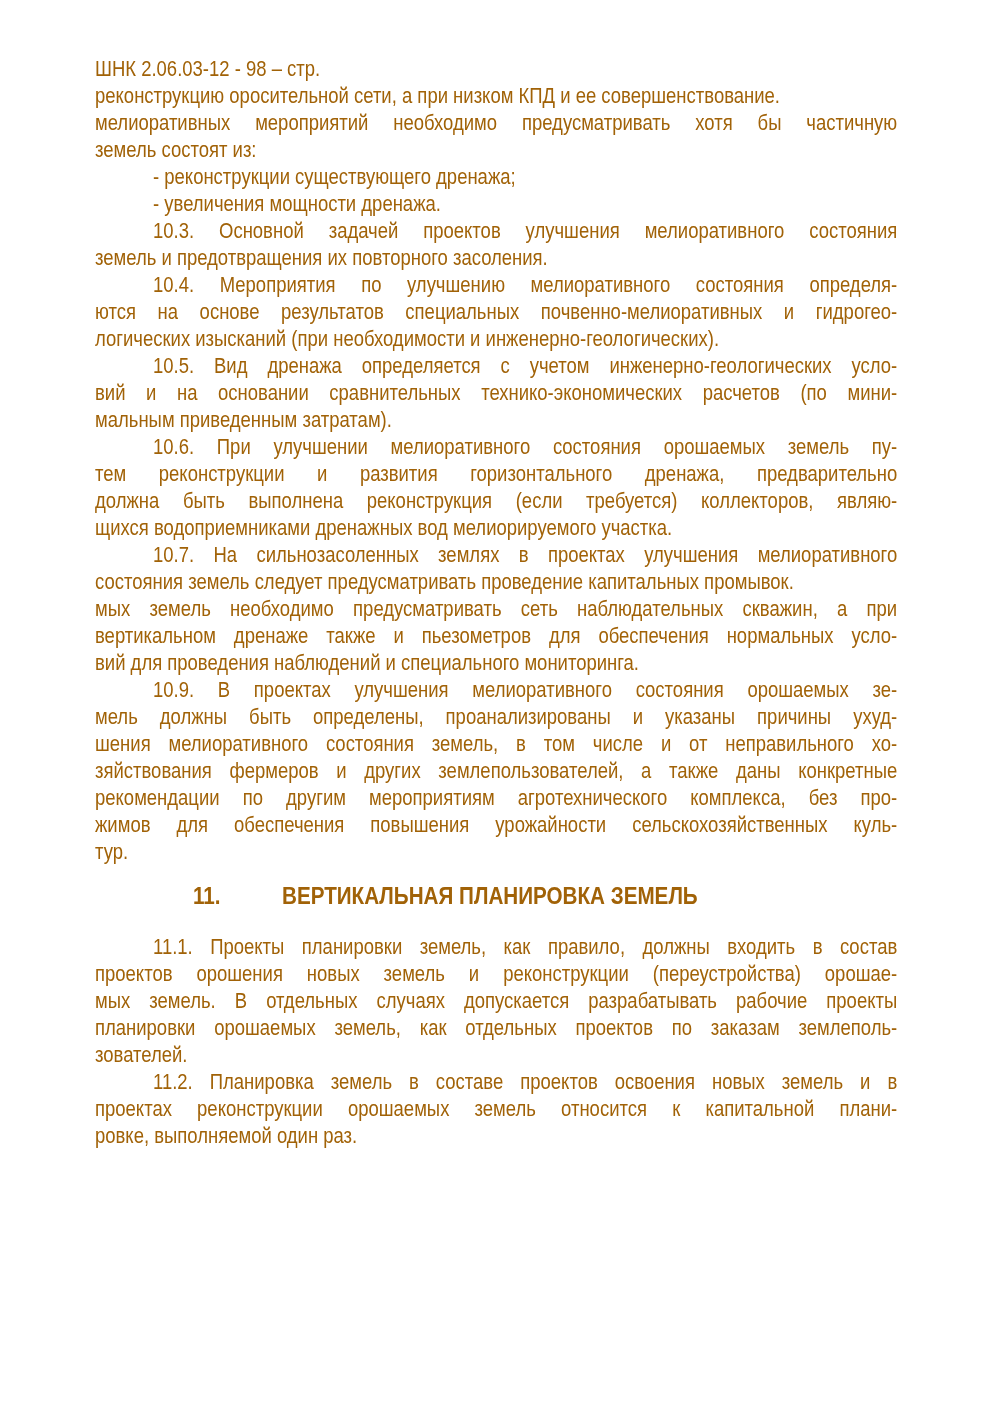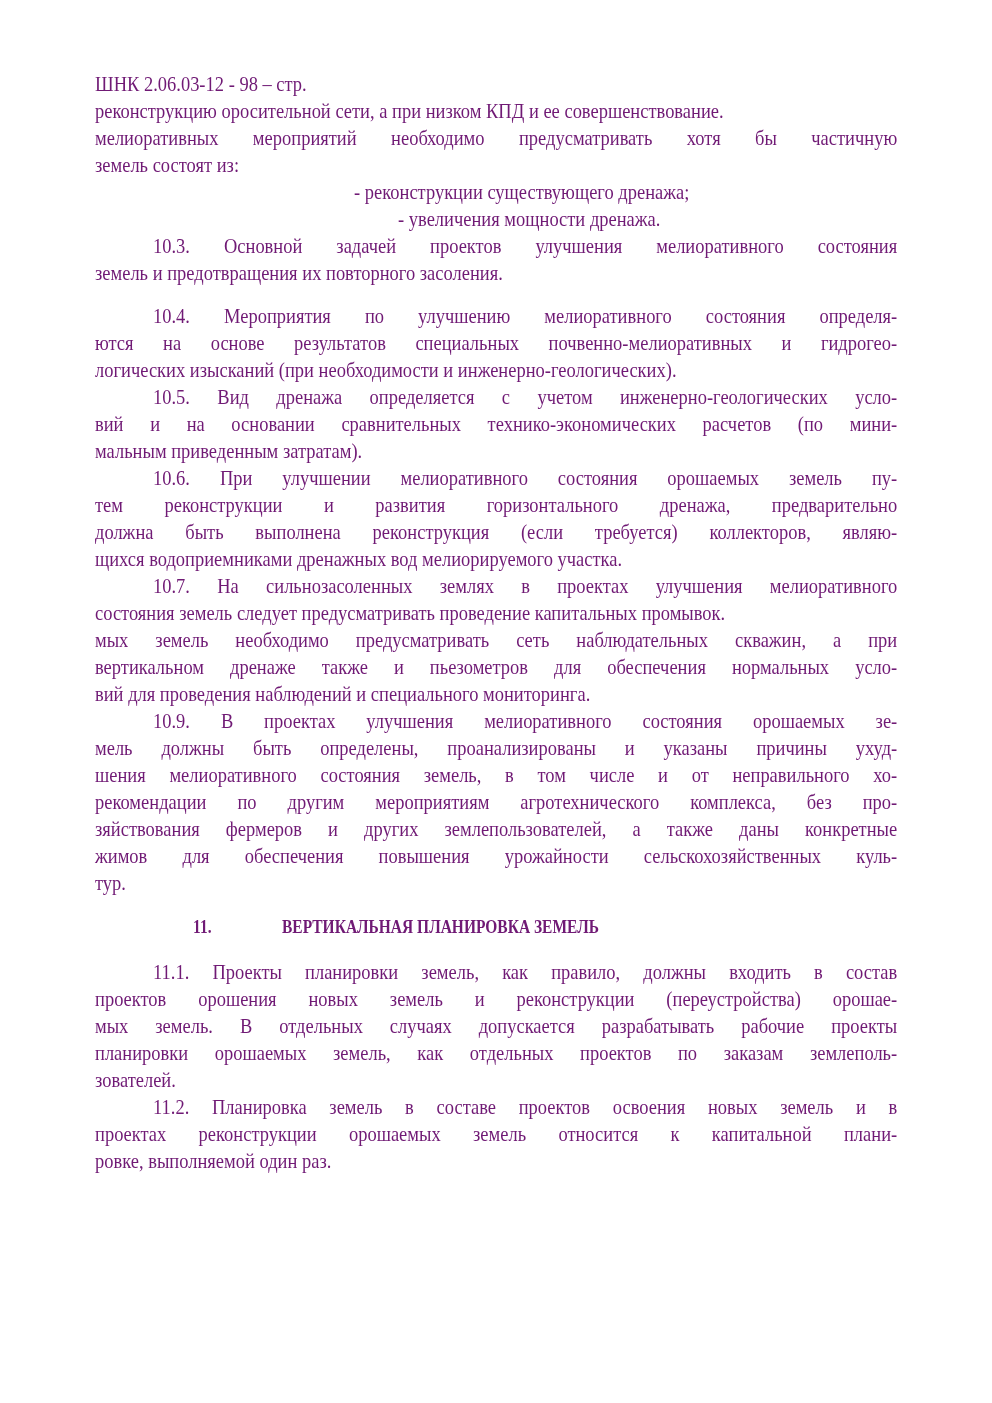--- a/index.html
+++ b/index.html
@@ -1,82 +1,82 @@
 <!DOCTYPE html>
 <html><head>
   <meta charset="utf-8">
   <style>
     html, body { margin: 0; padding: 0; background: #ffffff; }
     body { width: 992px; height: 1403px; position: relative; overflow: hidden; }
     .page {
-      position: absolute; left: 95px; top: 70px; width: 802px;
-      font-family: Liberation Serif, serif; font-size: 22px; color: #701a75;
+      position: absolute; left: 95px; top: 55px; width: 802px;
+      font-family: Liberation Sans, sans-serif; font-size: 22px; color: #a16207;
     }
     .line {
       height: 27px; line-height: 27px; white-space: nowrap;
       transform-origin: left center;
     }
     .just { text-align: justify; text-align-last: justify; }
-    .list { padding-left: 58px; text-align: center; }
+    .list { padding-left: 58px; }
     .row { display: block; width: 802px; overflow: visible; }
     .row > span { display: inline-block; transform: scaleX(0.84); transform-origin: left center; width: 955px; }
     .heading {
-      margin-top: 8px; height: 46px; line-height: 46px; font-weight: bold; font-size: 18px;
+      margin-top: 8px; height: 46px; line-height: 46px; font-weight: bold; font-size: 24px;
       position: relative;
     }
     .heading .num { position: absolute; left: 98px; transform: scaleX(0.86); transform-origin: left center; }
     .heading .title { position: absolute; left: 187px; transform: scaleX(0.86); transform-origin: left center; white-space: nowrap; }
     .gap { height: 8px; }
   </style>
 </head>
 <body>
 
 <div class="page">
   <div class="line row"><span>ШНК 2.06.03-12 - 98 – стр.</span></div>
 
   <div id="body10">
       <div class="line row"><span style="width: auto;">реконструкцию оросительной сети, а при низком КПД и ее совершенствование.</span></div>
       <div class="line row"><span class="just">мелиоративных мероприятий необходимо предусматривать хотя бы частичную</span></div>
       <div class="line row"><span style="width: auto;">земель состоят из:</span></div>
       <div class="line row list"><span style="width: auto;">- реконструкции существующего дренажа;</span></div>
       <div class="line row list"><span style="width: auto;">- увеличения мощности дренажа.</span></div>
       <div class="line row" style="padding-left: 58px;"><span class="just" style="width: 886px;">10.3. Основной задачей проектов улучшения мелиоративного состояния</span></div>
       <div class="line row"><span style="width: auto;">земель и предотвращения их повторного засоления.</span></div>
-      <div class="line row" style="padding-left: 58px; margin-top: 16px;"><span class="just" style="width: 886px;">10.4. Мероприятия по улучшению мелиоративного состояния определя-</span></div>
+      <div class="line row" style="padding-left: 58px;"><span class="just" style="width: 886px;">10.4. Мероприятия по улучшению мелиоративного состояния определя-</span></div>
       <div class="line row"><span class="just">ются на основе результатов специальных почвенно-мелиоративных и гидрогео-</span></div>
       <div class="line row"><span style="width: auto;">логических изысканий (при необходимости и инженерно-геологических).</span></div>
       <div class="line row" style="padding-left: 58px;"><span class="just" style="width: 886px;">10.5. Вид дренажа определяется с учетом инженерно-геологических усло-</span></div>
       <div class="line row"><span class="just">вий и на основании сравнительных технико-экономических расчетов (по мини-</span></div>
       <div class="line row"><span style="width: auto;">мальным приведенным затратам).</span></div>
       <div class="line row" style="padding-left: 58px;"><span class="just" style="width: 886px;">10.6. При улучшении мелиоративного состояния орошаемых земель пу-</span></div>
       <div class="line row"><span class="just">тем реконструкции и развития горизонтального дренажа, предварительно</span></div>
       <div class="line row"><span class="just">должна быть выполнена реконструкция (если требуется) коллекторов, являю-</span></div>
       <div class="line row"><span style="width: auto;">щихся водоприемниками дренажных вод мелиорируемого участка.</span></div>
       <div class="line row" style="padding-left: 58px;"><span class="just" style="width: 886px;">10.7. На сильнозасоленных землях в проектах улучшения мелиоративного</span></div>
       <div class="line row"><span style="width: auto;">состояния земель следует предусматривать проведение капитальных промывок.</span></div>
       <div class="line row"><span class="just">мых земель необходимо предусматривать сеть наблюдательных скважин, а при</span></div>
       <div class="line row"><span class="just">вертикальном дренаже также и пьезометров для обеспечения нормальных усло-</span></div>
       <div class="line row"><span style="width: auto;">вий для проведения наблюдений и специального мониторинга.</span></div>
       <div class="line row" style="padding-left: 58px;"><span class="just" style="width: 886px;">10.9. В проектах улучшения мелиоративного состояния орошаемых зе-</span></div>
       <div class="line row"><span class="just">мель должны быть определены, проанализированы и указаны причины ухуд-</span></div>
       <div class="line row"><span class="just">шения мелиоративного состояния земель, в том числе и от неправильного хо-</span></div>
+      <div class="line row"><span class="just">зяйствования фермеров и других землепользователей, а также даны конкретные</span></div>
       <div class="line row"><span class="just">рекомендации по другим мероприятиям агротехнического комплекса, без про-</span></div>
-      <div class="line row"><span class="just">зяйствования фермеров и других землепользователей, а также даны конкретные</span></div>
       <div class="line row"><span class="just">жимов для обеспечения повышения урожайности сельскохозяйственных куль-</span></div>
       <div class="line row"><span style="width: auto;">тур.</span></div>
     </div>
 
   <div class="heading">
     <span class="num">11.</span>
     <span class="title">ВЕРТИКАЛЬНАЯ ПЛАНИРОВКА ЗЕМЕЛЬ</span>
   </div>
   <div class="gap"></div>
 
   <div id="body11">
-      <div class="line row" style="padding-left: 58px;"><span class="just" style="width: 886px;">11.1. Проекты планировки земель, как правило, должны входить в состав</span></div>
+      <div class="line row" style="padding-left: 58px; margin-top: 6px;"><span class="just" style="width: 886px;">11.1. Проекты планировки земель, как правило, должны входить в состав</span></div>
       <div class="line row"><span class="just">проектов орошения новых земель и реконструкции (переустройства) орошае-</span></div>
       <div class="line row"><span class="just">мых земель. В отдельных случаях допускается разрабатывать рабочие проекты</span></div>
       <div class="line row"><span class="just">планировки орошаемых земель, как отдельных проектов по заказам землеполь-</span></div>
       <div class="line row"><span style="width: auto;">зователей.</span></div>
       <div class="line row" style="padding-left: 58px;"><span class="just" style="width: 886px;">11.2. Планировка земель в составе проектов освоения новых земель и в</span></div>
       <div class="line row"><span class="just">проектах реконструкции орошаемых земель относится к капитальной плани-</span></div>
       <div class="line row"><span style="width: auto;">ровке, выполняемой один раз.</span></div>
     </div>
 </div>
 

